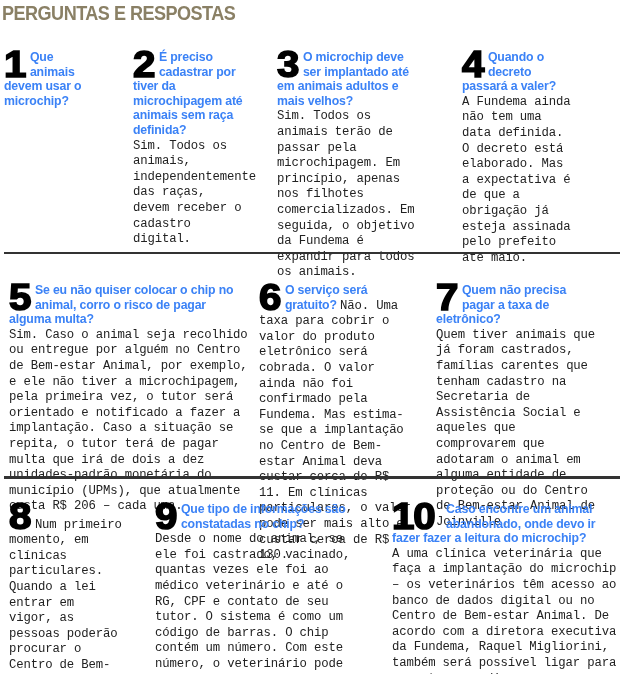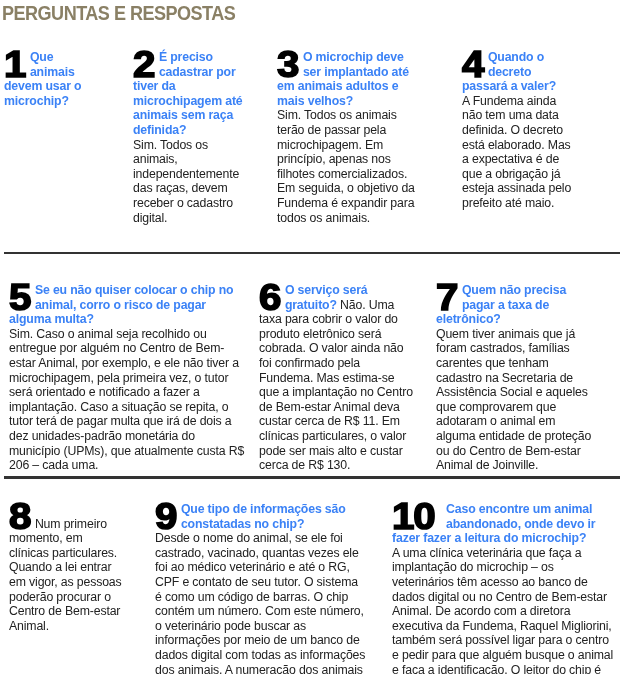--- a/index.html
+++ b/index.html
@@ -21,21 +21,21 @@
     position: absolute; font-size: 12.3px; line-height: 14.6px;
     letter-spacing: -0.15px;
   }
   .num {
     float: left; font-family: "Liberation Sans", sans-serif; font-weight: 900;
     font-size: 36px; line-height: 25px; height: 25px; margin: 2px 6px 0 0;
     -webkit-text-stroke: 1.6px #000; color: #000;
     transform: scaleX(1.12); transform-origin: left top;
   }
   .q { font-weight: bold; color: #3b82f6; }
-  .a { color: #222; }
+  .a { color: #222; font-family: Liberation Mono, monospace; }
   .n10 { margin-right: 16px; letter-spacing: -1px; }
 </style>
 </head>
 <body>
 
 <div class="title">PERGUNTAS E RESPOSTAS</div>
 
 <div class="qa" style="left:4px; top:50px; width:95px;">
   <span class="num">1</span>
   <span class="q">Que animais devem usar o microchip?</span><br>

